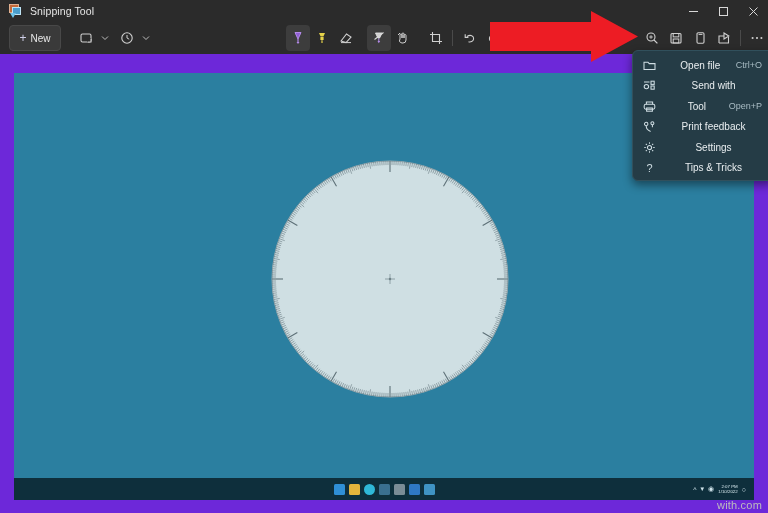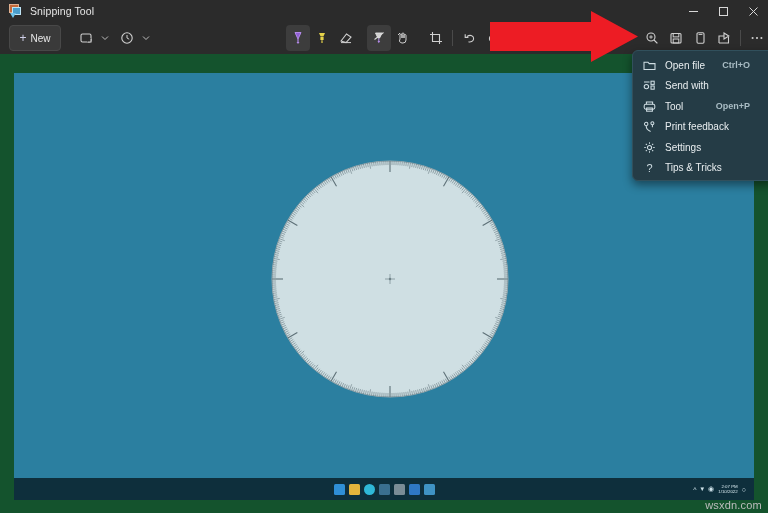--- a/index.html
+++ b/index.html
@@ -5,21 +5,21 @@
   * { box-sizing: border-box; margin: 0; padding: 0; }
   html, body {
     width: 768px; height: 513px;
     overflow: hidden;
     background: #404040;
     font-family: "Liberation Sans", sans-serif;
   }
   #app {
     position: relative;
     width: 768px; height: 513px;
-    background: #14532d;
+    background: #6d28d9;
     padding-left: 20px;
   }
 
   
   .titlebar {
     position: absolute; left: 0; top: 0;
     width: 768px; height: 22px;
     background: #2b2b2b;
     display: flex; align-items: center;
   }
@@ -123,22 +123,22 @@
     display: flex; align-items: center;
     padding: 0 8px 0 9px;
     color: #e9eef0; font-size: 10px;
   }
   .menu-icon {
     width: 15px; height: 15px;
     display: flex; align-items: center; justify-content: center;
     margin-right: 8px; color: #cfdde3;
     flex: 0 0 auto;
   }
-  .menu-label { flex: 1 1 auto; white-space: nowrap; }
-  .menu-accel { color: #a9bcc4; font-size: 9px; margin-right: 15px; font-weight: bold; }
+  .menu-label { flex: 1 1 auto; white-space: nowrap; text-align: center; }
+  .menu-accel { color: #a9bcc4; font-size: 9px; margin-right: 3px; }
 
   
   .canvas-wrap {
     position: absolute;
     left: 14px; top: 73px;
     width: 740px; height: 405px;
     background: #2b7fa0;
     overflow: hidden;
   }
   .protractor {
@@ -807,15 +807,15 @@
       <span style="font-size:7px;">▾</span>
       <span style="font-size:7px;">◉</span>
       <span class="tray-clock">
         <span>2:07 PM</span><br>
         <span>1/10/2022</span>
       </span>
       <span style="font-size:7px;">○</span>
     </div>
   </div>
 
-  <div class="watermark">wsxdn.com</div>
+  <div class="watermark">with.com</div>
 
 </div>
 
 </body></html>

